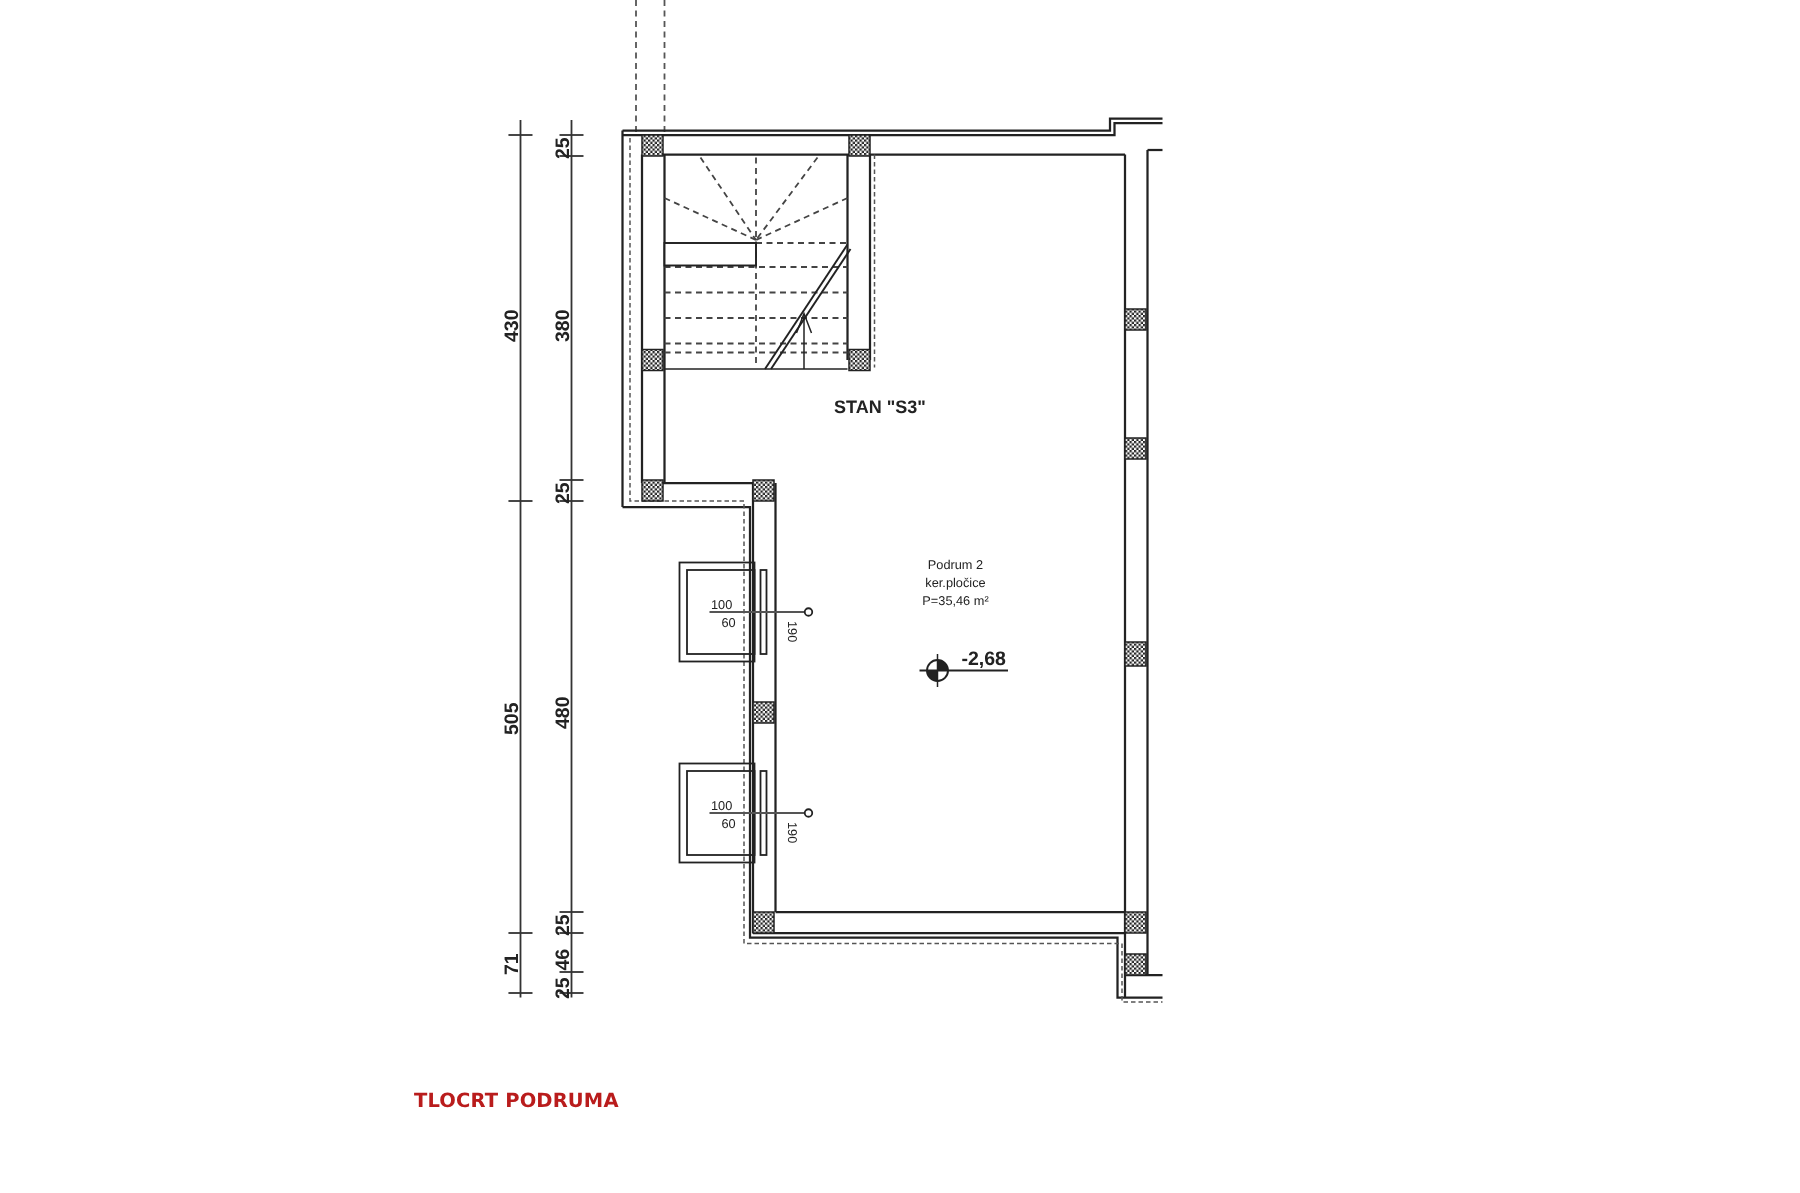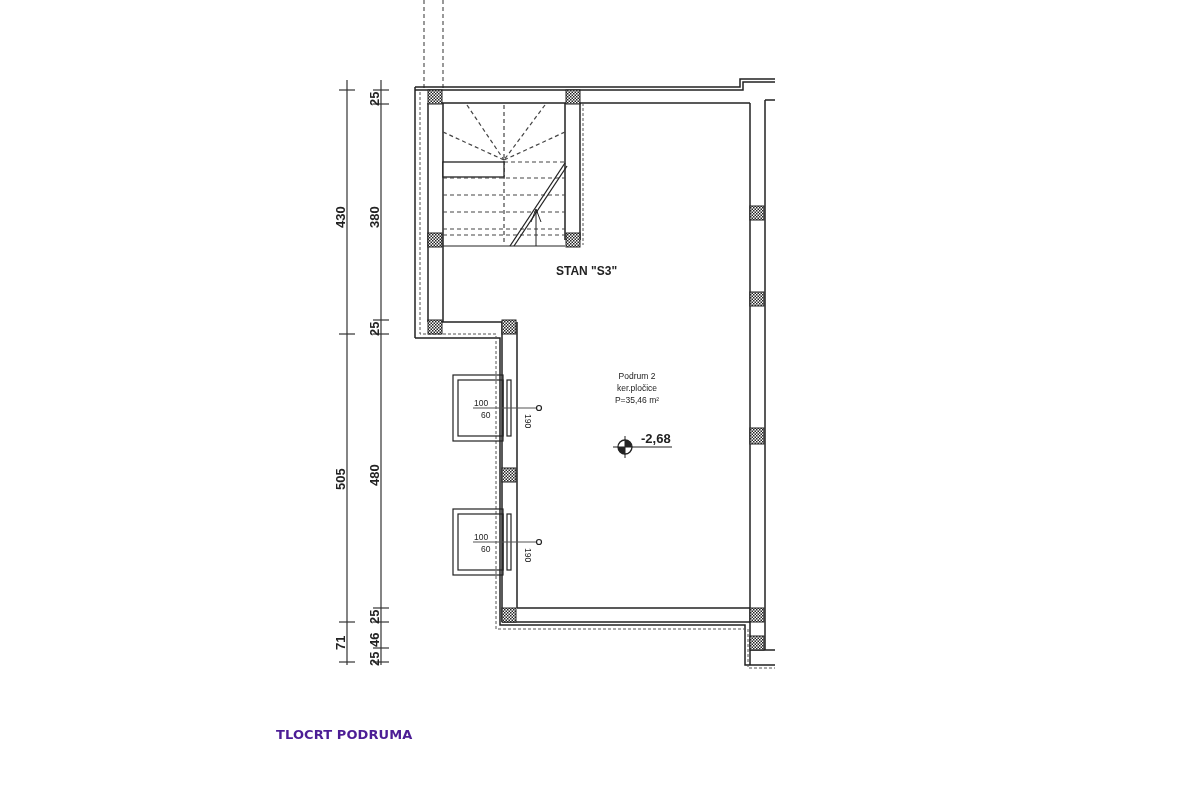--- a/index.html
+++ b/index.html
@@ -1,20 +1,20 @@
 <!DOCTYPE html>
 <html><head>
   <meta charset="utf-8">
   <style>
     html, body { margin: 0; padding: 0; background: #ffffff; }
     body { width: 1200px; height: 795px; position: relative; overflow: hidden;
            font-family: "Liberation Sans", sans-serif; }
     #plan { position: absolute; left: 0; top: 0; width: 1200px; height: 795px; }
     .caption { position: absolute; left: 276px; top: 727px; font-size: 13px; font-weight: bold;
-               color: #4c1d95; font-family: "DejaVu Sans", sans-serif; letter-spacing: 0.1px; }
+               color: #b91c1c; font-family: "DejaVu Sans", sans-serif; letter-spacing: 0.1px; }
   </style>
 </head>
 <body>
 
 <svg id="plan" viewBox="0 0 1200 795" xmlns="http://www.w3.org/2000/svg">
   <defs>
     <pattern id="hatch" width="3" height="3" patternUnits="userSpaceOnUse">
       <rect width="3" height="3" fill="#ffffff"></rect>
       <rect width="1.5" height="1.5" fill="#222"></rect>
       <rect x="1.5" y="1.5" width="1.5" height="1.5" fill="#222"></rect>

